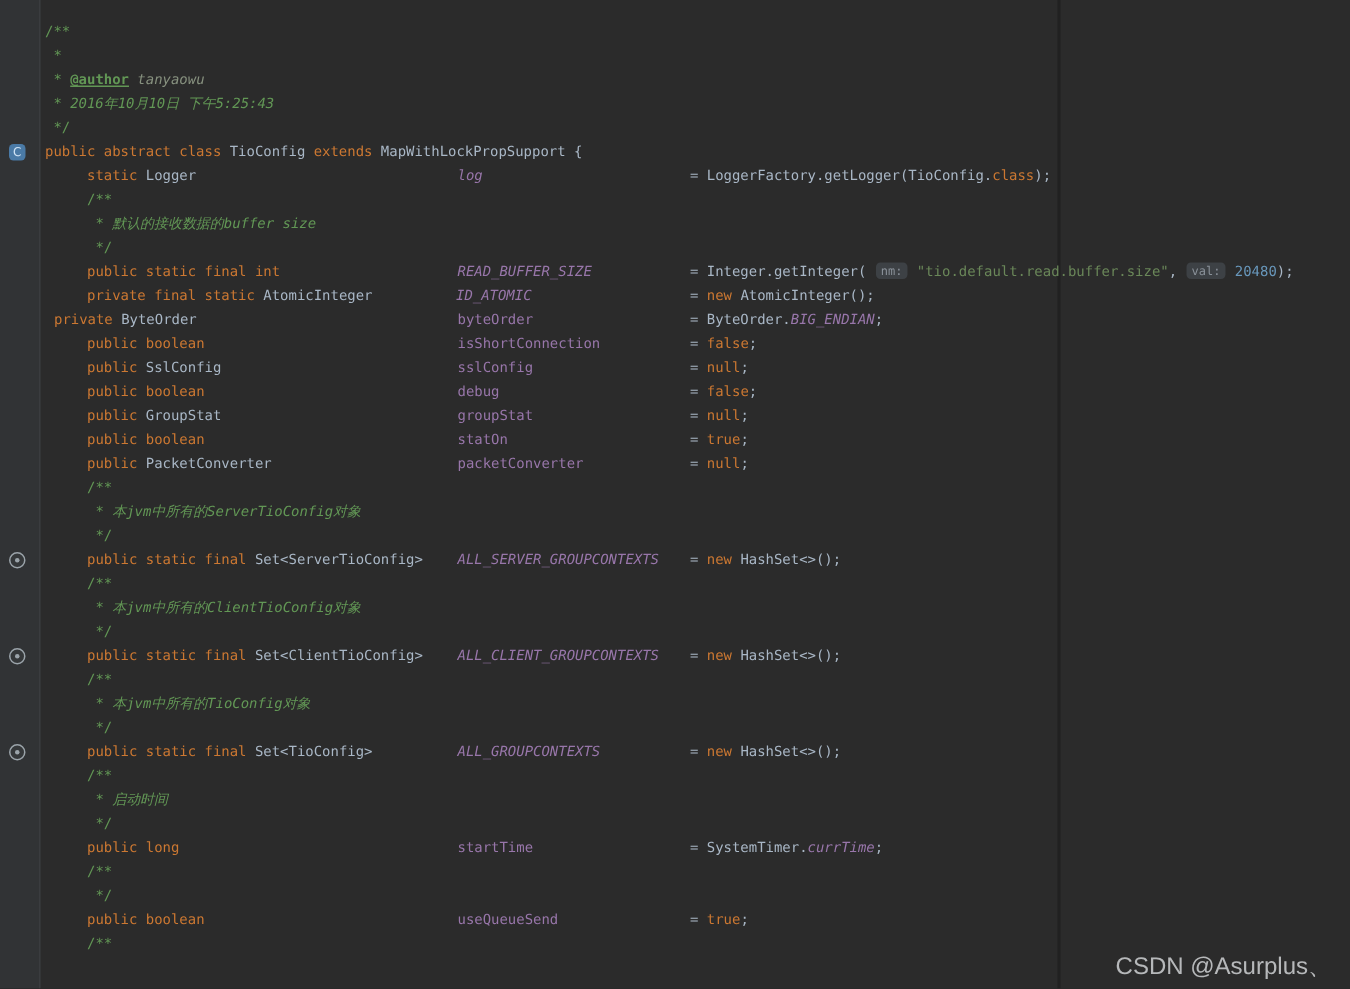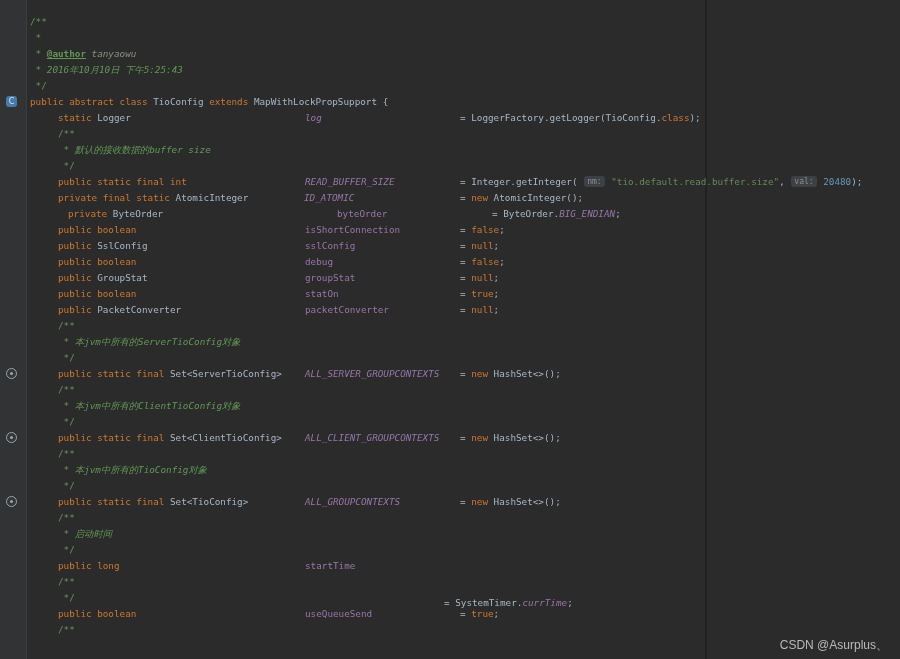--- a/index.html
+++ b/index.html
@@ -34,42 +34,42 @@
     border-radius:3px;padding:0 3px;font-size:8px;line-height:11px;
     vertical-align:1px;margin:0 1px;font-style:normal;}
   .gicon{position:absolute;width:11px;height:11px;top:2px;}
   .gicon-class{left:6px;background:#4a7aa6;border-radius:3px;color:#cfe3f5;
     font-size:8px;line-height:11px;text-align:center;font-family:"DejaVu Sans",sans-serif;}
   .gicon-ring{left:6px;border:1.5px solid #9ba4aa;border-radius:50%;
     background:#35383a;}
   .gicon-ring::after{content:"";position:absolute;left:2.5px;top:2.5px;width:3px;height:3px;
     border-radius:50%;background:#9ba4aa;}
   #watermark{position:absolute;right:12px;bottom:6px;color:#c6c8ca;opacity:.9;
-    font-family:"Liberation Sans","DejaVu Sans",sans-serif;font-size:12px;}
+    font-family:"Liberation Sans","DejaVu Sans",sans-serif;font-size:16px;}
 </style>
 </head>
 <body>
 
 <div id="screen">
   <div id="gutter"></div>
   <div id="margin-guide"></div>
   <div id="code">
       <div class="line" style="padding-left: 30px;"><span class="t-doc">/**</span></div>
       <div class="line" style="padding-left: 30px;"><span class="t-doc"> *</span></div>
       <div class="line" style="padding-left: 30px;"><span class="t-doc"> * </span><span class="t-doctag">@author</span><span class="t-docval"> tanyaowu</span></div>
       <div class="line" style="padding-left: 30px;"><span class="t-doci"> * 2016年10月10日 下午5:25:43</span></div>
       <div class="line" style="padding-left: 30px;"><span class="t-doc"> */</span></div>
       <div class="line" style="padding-left: 30px;"><span class="gicon gicon-class">C</span><span class="t-kw">public abstract class </span><span class="t-plain">TioConfig </span><span class="t-kw">extends </span><span class="t-plain">MapWithLockPropSupport {</span></div>
       <div class="line" style="padding-left: 58px;"><span class="t-kw">static </span><span class="t-plain">Logger</span><span class="chunk" style="left: 305px;"><span class="t-sfield">log</span></span><span class="chunk" style="left: 460px;"><span class="t-plain">= LoggerFactory.</span><span class="t-smethod">getLogger</span><span class="t-plain">(TioConfig.</span><span class="t-kw">class</span><span class="t-plain">);</span></span></div>
       <div class="line" style="padding-left: 58px;"><span class="t-doc">/**</span></div>
       <div class="line" style="padding-left: 58px;"><span class="t-doci"> * 默认的接收数据的buffer size</span></div>
       <div class="line" style="padding-left: 58px;"><span class="t-doc"> */</span></div>
       <div class="line" style="padding-left: 58px;"><span class="t-kw">public static final int</span><span class="chunk" style="left: 305px;"><span class="t-sfield">READ_BUFFER_SIZE</span></span><span class="chunk" style="left: 460px;"><span class="t-plain">= Integer.</span><span class="t-smethod">getInteger</span><span class="t-plain">( </span><span class="t-hint">nm:</span><span class="t-str"> "tio.default.read.buffer.size"</span><span class="t-plain">, </span><span class="t-hint">val:</span><span class="t-num"> 20480</span><span class="t-plain">);</span></span></div>
       <div class="line" style="padding-left: 58px;"><span class="t-kw">private final static </span><span class="t-plain">AtomicInteger</span><span class="chunk" style="left: 304px;"><span class="t-sfield">ID_ATOMIC</span></span><span class="chunk" style="left: 460px;"><span class="t-plain">= </span><span class="t-kw">new</span><span class="t-plain"> AtomicInteger();</span></span></div>
-      <div class="line" style="padding-left: 36px; margin-left: 32px;"><span class="t-kw">private </span><span class="t-plain">ByteOrder</span><span class="chunk" style="left: 305px;"><span class="t-field">byteOrder</span></span><span class="chunk" style="left: 460px;"><span class="t-plain">= ByteOrder.</span><span class="t-sfield">BIG_ENDIAN</span><span class="t-plain">;</span></span></div>
+      <div class="line" style="padding-left: 36px;"><span class="t-kw">private </span><span class="t-plain">ByteOrder</span><span class="chunk" style="left: 305px;"><span class="t-field">byteOrder</span></span><span class="chunk" style="left: 460px;"><span class="t-plain">= ByteOrder.</span><span class="t-sfield">BIG_ENDIAN</span><span class="t-plain">;</span></span></div>
       <div class="line" style="padding-left: 58px;"><span class="t-kw">public boolean</span><span class="chunk" style="left: 305px;"><span class="t-field">isShortConnection</span></span><span class="chunk" style="left: 460px;"><span class="t-plain">= </span><span class="t-kw">false</span><span class="t-plain">;</span></span></div>
       <div class="line" style="padding-left: 58px;"><span class="t-kw">public </span><span class="t-plain">SslConfig</span><span class="chunk" style="left: 305px;"><span class="t-field">sslConfig</span></span><span class="chunk" style="left: 460px;"><span class="t-plain">= </span><span class="t-kw">null</span><span class="t-plain">;</span></span></div>
       <div class="line" style="padding-left: 58px;"><span class="t-kw">public boolean</span><span class="chunk" style="left: 305px;"><span class="t-field">debug</span></span><span class="chunk" style="left: 460px;"><span class="t-plain">= </span><span class="t-kw">false</span><span class="t-plain">;</span></span></div>
       <div class="line" style="padding-left: 58px;"><span class="t-kw">public </span><span class="t-plain">GroupStat</span><span class="chunk" style="left: 305px;"><span class="t-field">groupStat</span></span><span class="chunk" style="left: 460px;"><span class="t-plain">= </span><span class="t-kw">null</span><span class="t-plain">;</span></span></div>
       <div class="line" style="padding-left: 58px;"><span class="t-kw">public boolean</span><span class="chunk" style="left: 305px;"><span class="t-field">statOn</span></span><span class="chunk" style="left: 460px;"><span class="t-plain">= </span><span class="t-kw">true</span><span class="t-plain">;</span></span></div>
       <div class="line" style="padding-left: 58px;"><span class="t-kw">public </span><span class="t-plain">PacketConverter</span><span class="chunk" style="left: 305px;"><span class="t-field">packetConverter</span></span><span class="chunk" style="left: 460px;"><span class="t-plain">= </span><span class="t-kw">null</span><span class="t-plain">;</span></span></div>
       <div class="line" style="padding-left: 58px;"><span class="t-doc">/**</span></div>
       <div class="line" style="padding-left: 58px;"><span class="t-doci"> * 本jvm中所有的ServerTioConfig对象</span></div>
       <div class="line" style="padding-left: 58px;"><span class="t-doc"> */</span></div>
       <div class="line" style="padding-left: 58px;"><span class="gicon gicon-ring"></span><span class="t-kw">public static final </span><span class="t-plain">Set&lt;ServerTioConfig&gt;</span><span class="chunk" style="left: 305px;"><span class="t-sfield">ALL_SERVER_GROUPCONTEXTS</span></span><span class="chunk" style="left: 460px;"><span class="t-plain">= </span><span class="t-kw">new</span><span class="t-plain"> HashSet&lt;&gt;();</span></span></div>
@@ -77,20 +77,20 @@
       <div class="line" style="padding-left: 58px;"><span class="t-doci"> * 本jvm中所有的ClientTioConfig对象</span></div>
       <div class="line" style="padding-left: 58px;"><span class="t-doc"> */</span></div>
       <div class="line" style="padding-left: 58px;"><span class="gicon gicon-ring"></span><span class="t-kw">public static final </span><span class="t-plain">Set&lt;ClientTioConfig&gt;</span><span class="chunk" style="left: 305px;"><span class="t-sfield">ALL_CLIENT_GROUPCONTEXTS</span></span><span class="chunk" style="left: 460px;"><span class="t-plain">= </span><span class="t-kw">new</span><span class="t-plain"> HashSet&lt;&gt;();</span></span></div>
       <div class="line" style="padding-left: 58px;"><span class="t-doc">/**</span></div>
       <div class="line" style="padding-left: 58px;"><span class="t-doci"> * 本jvm中所有的TioConfig对象</span></div>
       <div class="line" style="padding-left: 58px;"><span class="t-doc"> */</span></div>
       <div class="line" style="padding-left: 58px;"><span class="gicon gicon-ring"></span><span class="t-kw">public static final </span><span class="t-plain">Set&lt;TioConfig&gt;</span><span class="chunk" style="left: 305px;"><span class="t-sfield">ALL_GROUPCONTEXTS</span></span><span class="chunk" style="left: 460px;"><span class="t-plain">= </span><span class="t-kw">new</span><span class="t-plain"> HashSet&lt;&gt;();</span></span></div>
       <div class="line" style="padding-left: 58px;"><span class="t-doc">/**</span></div>
       <div class="line" style="padding-left: 58px;"><span class="t-doci"> * 启动时间</span></div>
       <div class="line" style="padding-left: 58px;"><span class="t-doc"> */</span></div>
-      <div class="line" style="padding-left: 58px;"><span class="t-kw">public long</span><span class="chunk" style="left: 305px;"><span class="t-field">startTime</span></span><span class="chunk" style="left: 444px; margin-top: 37px;"><span class="t-plain">= SystemTimer.</span><span class="t-sfield">currTime</span><span class="t-plain">;</span></span></div>
+      <div class="line" style="padding-left: 58px;"><span class="t-kw">public long</span><span class="chunk" style="left: 305px;"><span class="t-field">startTime</span></span><span class="chunk" style="left: 460px;"><span class="t-plain">= SystemTimer.</span><span class="t-sfield">currTime</span><span class="t-plain">;</span></span></div>
       <div class="line" style="padding-left: 58px;"><span class="t-doc">/**</span></div>
       <div class="line" style="padding-left: 58px;"><span class="t-doc"> */</span></div>
       <div class="line" style="padding-left: 58px;"><span class="t-kw">public boolean</span><span class="chunk" style="left: 305px;"><span class="t-field">useQueueSend</span></span><span class="chunk" style="left: 460px;"><span class="t-plain">= </span><span class="t-kw">true</span><span class="t-plain">;</span></span></div>
       <div class="line" style="padding-left: 58px;"><span class="t-doc">/**</span></div>
     </div>
   <div id="watermark">CSDN @Asurplus、</div>
 </div>
 
 </body></html>

